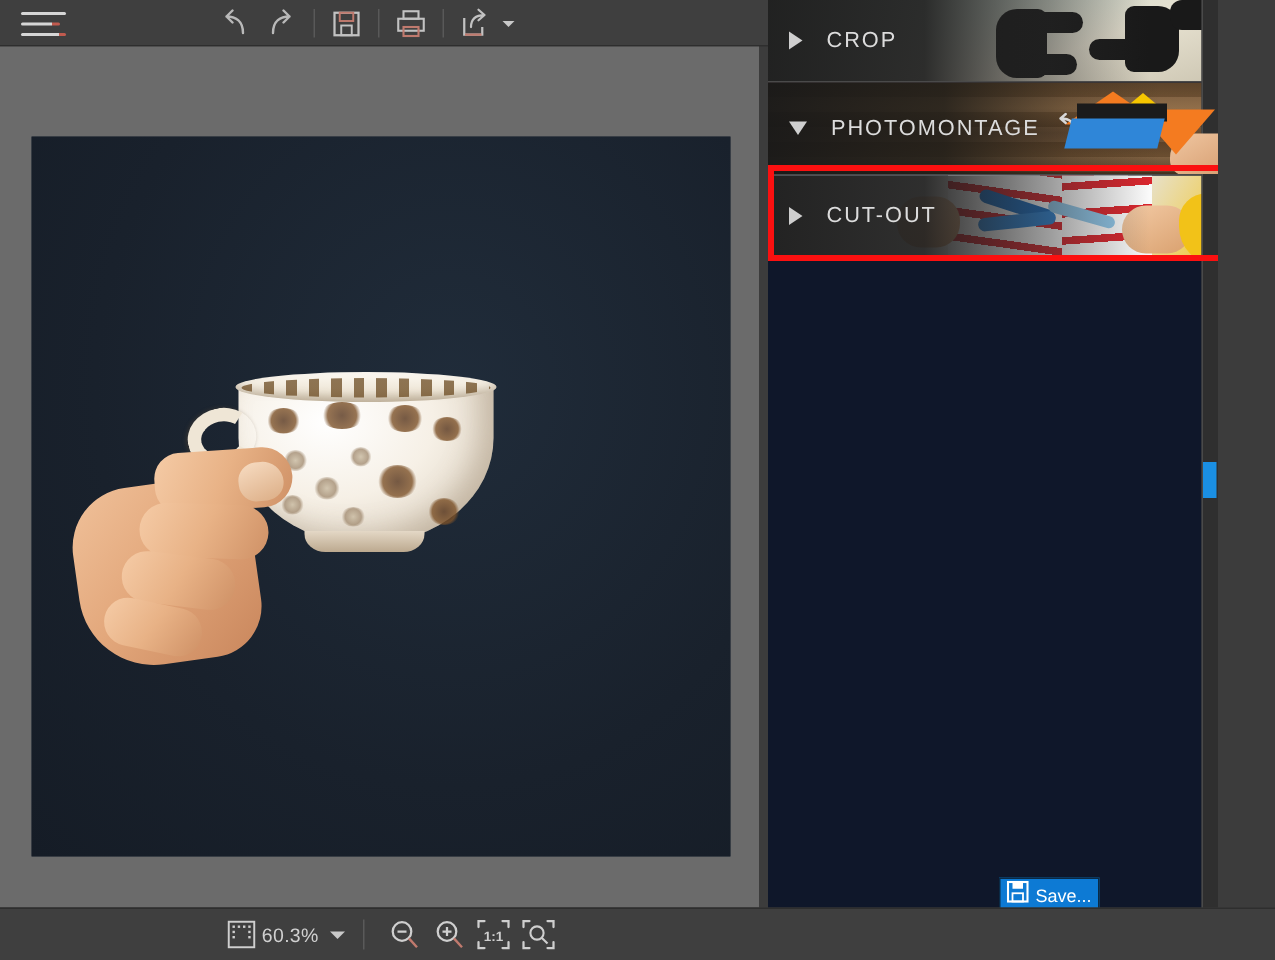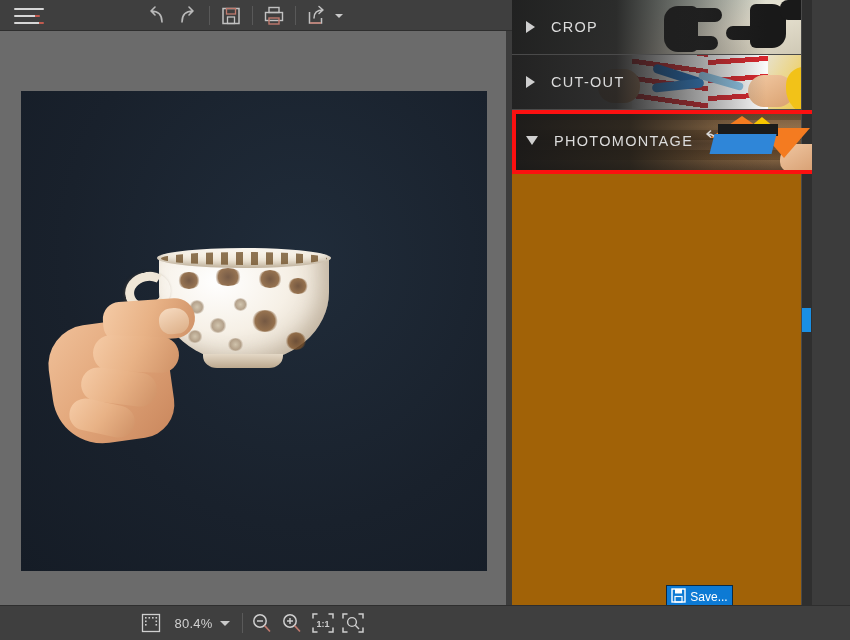--- a/index.html
+++ b/index.html
@@ -123,32 +123,32 @@
     border-radius: 12px 14px 12px 12px; transform: rotate(-6deg);
   }
 
   
   #statusbar {
     position: absolute; left: 0; top: 605px; width: 512px; height: 35px;
     background: #3f3f3f;
     border-top: 1px solid #2e2e2e;
     display: flex; align-items: center; justify-content: center;
   }
-  .sb-icon { width: 30px; height: 24px; display:flex; align-items:center; justify-content:flex-start; cursor:pointer;font-weight:bold; }
+  .sb-icon { width: 30px; height: 24px; display:flex; align-items:center; justify-content:flex-end; cursor:pointer;font-weight:bold; }
   #zoom-value { color: #d0d0d0; font-size: 13px; margin: 0 8px 0 4px; letter-spacing:.2px; }
   #zoom-caret {
     width:0;height:0;border-left:5px solid transparent;border-right:5px solid transparent;
     border-top:5px solid #c9c9c9; cursor:pointer; margin-right:4px;
   }
   .sb-sep { width:1px; height:20px; background:#5a5a5a; margin:0 8px; }
 
   
   #rpanel {
     position: absolute; left: 512px; top: 0; width: 300px; height: 640px;
-    background: #a16207;
+    background: #0f172a;
     overflow: hidden;
   }
   .section-header {
     position: relative; width: 326px; height: 55px;
     overflow: hidden; cursor: pointer;
     display: flex; align-items: center;
     border-bottom: 1px solid #4a4a4a;
   }
   .sh-bg { position:absolute; inset:0; }
   .sh-scrim {
@@ -299,21 +299,21 @@
             <rect x="7.5" y="4" width="1.6" height="1.6"></rect>
           <rect x="11" y="4" width="1.6" height="1.6"></rect>
             <rect x="14.5" y="4" width="1.6" height="1.6"></rect>
           <rect x="4" y="7.5" width="1.6" height="1.6"></rect>
             <rect x="14.5" y="7.5" width="1.6" height="1.6"></rect>
           <rect x="4" y="11" width="1.6" height="1.6"></rect>
             <rect x="14.5" y="11" width="1.6" height="1.6"></rect>
         </g>
       </svg>
     </div>
-    <span id="zoom-value">80.4%</span>
+    <span id="zoom-value">60.3%</span>
     <div id="zoom-caret"></div>
     <div class="sb-sep"></div>
     <div class="sb-icon">
       <svg width="22" height="22" viewBox="0 0 22 22">
         <circle cx="9" cy="9" r="6.2" fill="none" stroke="#cfcfcf" stroke-width="1.5"></circle>
         <line x1="13.6" y1="13.6" x2="19" y2="19.5" stroke="#c07a6e" stroke-width="1.6"></line>
         <line x1="6" y1="9" x2="12" y2="9" stroke="#cfcfcf" stroke-width="1.5"></line>
       </svg>
     </div>
     <div class="sb-icon">
@@ -346,20 +346,45 @@
         <div class="crophand" style="left:152px;top:6px;width:34px;height:46px;border-radius:14px 6px 6px 14px;"></div>
         <div class="crophand" style="left:176px;top:8px;width:34px;height:14px;border-radius:4px 10px 10px 4px;"></div>
         <div class="crophand" style="left:176px;top:36px;width:30px;height:14px;border-radius:4px 10px 10px 4px;"></div>
         <div class="crophand" style="left:238px;top:4px;width:36px;height:44px;border-radius:6px 14px 14px 6px;"></div>
         <div class="crophand" style="left:214px;top:26px;width:34px;height:14px;border-radius:10px 4px 4px 10px;"></div>
         <div class="crophand" style="left:268px;top:0px;width:46px;height:20px;border-radius:8px;"></div>
       </div>
       <div class="sh-scrim"></div>
       <div class="sh-arrow arrow-right"></div>
       <span class="sh-label">CROP</span>
+    </div>
+
+    <div class="section-header" style="height:62px;">
+      <div class="sh-bg" id="pm-art">
+        <div style="position:absolute;left:198px;top:6px;width:0;height:0;z-index:3;
+             border-left:32px solid transparent;border-right:32px solid transparent;border-bottom:22px solid #f47b20;"></div>
+        <div style="position:absolute;left:232px;top:7px;width:0;height:0;z-index:3;
+             border-left:18px solid transparent;border-right:18px solid transparent;border-bottom:15px solid #f7c600;"></div>
+        <div style="position:absolute;left:206px;top:14px;width:60px;height:12px;background:#1b1b1b;z-index:4;"></div>
+        <div style="position:absolute;left:200px;top:24px;width:62px;height:20px;background:#2f86d8;z-index:4;
+             transform:skewX(-14deg);"></div>
+        <div style="position:absolute;left:246px;top:18px;width:0;height:0;z-index:3;
+             border-left:26px solid transparent;border-right:26px solid transparent;border-bottom:30px solid #f47b20;
+             transform:rotate(180deg);"></div>
+        <div style="position:absolute;left:268px;top:34px;width:46px;height:28px;z-index:2;border-radius:16px 10px 6px 10px;
+             background:linear-gradient(150deg,#f0c7a2,#d49a6c);"></div>
+      </div>
+      <div class="sh-scrim" style="background:linear-gradient(to right, rgba(24,24,24,.95) 0%, rgba(30,28,24,.85) 36%, rgba(50,40,28,.3) 62%, rgba(50,40,28,0) 80%);"></div>
+      <div class="sh-arrow arrow-down"></div>
+      <span class="sh-label">PHOTOMONTAGE</span>
+      <span class="sh-reset">
+        <svg width="17" height="17" viewBox="0 0 17 17">
+          <path d="M13.5 12.5 C13.5 6 9 4 4 4 M4 4 L7.5 1 M4 4 L7.5 7" fill="none" stroke="#d8d8d8" stroke-width="1.6" stroke-linecap="round"></path>
+        </svg>
+      </span>
     </div>
 
     <div class="section-header">
       <div class="sh-bg" id="cutout-art">
         <div style="position:absolute;left:120px;top:0;width:120px;height:55px;
                     background:repeating-linear-gradient(8deg,#ffffff 0 12px,#d9262e 12px 17px);"></div>
         <div style="position:absolute;left:196px;top:0;width:60px;height:55px;
                     background:repeating-linear-gradient(-4deg,#fafafa 0 13px,#d9262e 13px 18px);"></div>
         <div style="position:absolute;left:86px;top:14px;width:42px;height:34px;border-radius:16px;
                     background:linear-gradient(150deg,#f3cba6,#d9a06e);"></div>
@@ -372,45 +397,20 @@
         <div style="position:absolute;left:186px;top:22px;width:46px;height:8px;border-radius:4px;
                     background:#8fc6e8;transform:rotate(16deg);"></div>
         <div style="position:absolute;right:0;top:12px;width:52px;height:48px;background:#f2c218;
                     border-radius:18px 0 0 26px;"></div>
       </div>
       <div class="sh-scrim"></div>
       <div class="sh-arrow arrow-right"></div>
       <span class="sh-label">CUT-OUT</span>
     </div>
 
-    <div class="section-header" style="height:62px;">
-      <div class="sh-bg" id="pm-art">
-        <div style="position:absolute;left:198px;top:6px;width:0;height:0;z-index:3;
-             border-left:32px solid transparent;border-right:32px solid transparent;border-bottom:22px solid #f47b20;"></div>
-        <div style="position:absolute;left:232px;top:7px;width:0;height:0;z-index:3;
-             border-left:18px solid transparent;border-right:18px solid transparent;border-bottom:15px solid #f7c600;"></div>
-        <div style="position:absolute;left:206px;top:14px;width:60px;height:12px;background:#1b1b1b;z-index:4;"></div>
-        <div style="position:absolute;left:200px;top:24px;width:62px;height:20px;background:#2f86d8;z-index:4;
-             transform:skewX(-14deg);"></div>
-        <div style="position:absolute;left:246px;top:18px;width:0;height:0;z-index:3;
-             border-left:26px solid transparent;border-right:26px solid transparent;border-bottom:30px solid #f47b20;
-             transform:rotate(180deg);"></div>
-        <div style="position:absolute;left:268px;top:34px;width:46px;height:28px;z-index:2;border-radius:16px 10px 6px 10px;
-             background:linear-gradient(150deg,#f0c7a2,#d49a6c);"></div>
-      </div>
-      <div class="sh-scrim" style="background:linear-gradient(to right, rgba(24,24,24,.95) 0%, rgba(30,28,24,.85) 36%, rgba(50,40,28,.3) 62%, rgba(50,40,28,0) 80%);"></div>
-      <div class="sh-arrow arrow-down"></div>
-      <span class="sh-label">PHOTOMONTAGE</span>
-      <span class="sh-reset">
-        <svg width="17" height="17" viewBox="0 0 17 17">
-          <path d="M13.5 12.5 C13.5 6 9 4 4 4 M4 4 L7.5 1 M4 4 L7.5 7" fill="none" stroke="#d8d8d8" stroke-width="1.6" stroke-linecap="round"></path>
-        </svg>
-      </span>
-    </div>
-
     <div id="pm-highlight"></div>
 
     <div id="save-btn" style="left:133px;margin-left:21px;">
       <span>
         <svg width="15" height="15" viewBox="0 0 15 15">
           <rect x="1" y="1" width="13" height="13" fill="none" stroke="#ffffff" stroke-width="1.4"></rect>
           <rect x="4" y="1" width="7" height="4.5" fill="#ffffff"></rect>
           <rect x="4" y="8.5" width="7" height="5.5" fill="none" stroke="#ffffff" stroke-width="1.2"></rect>
         </svg>
       </span>

